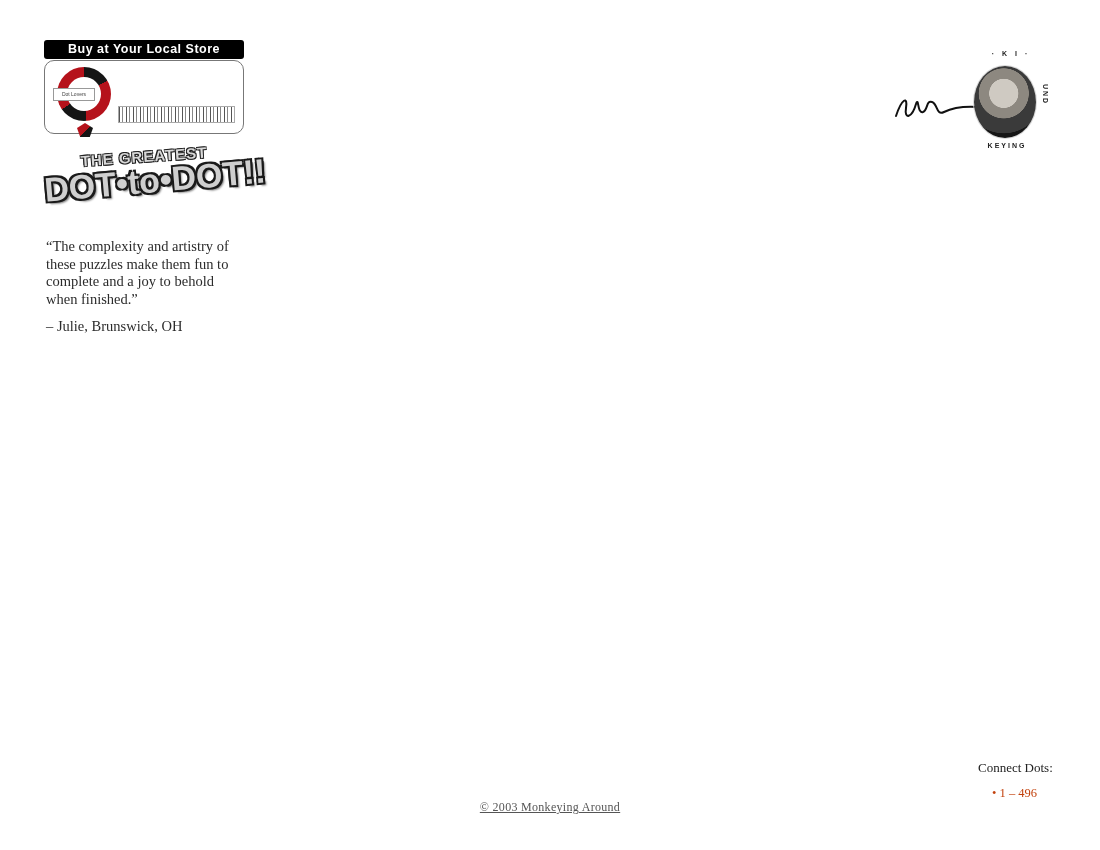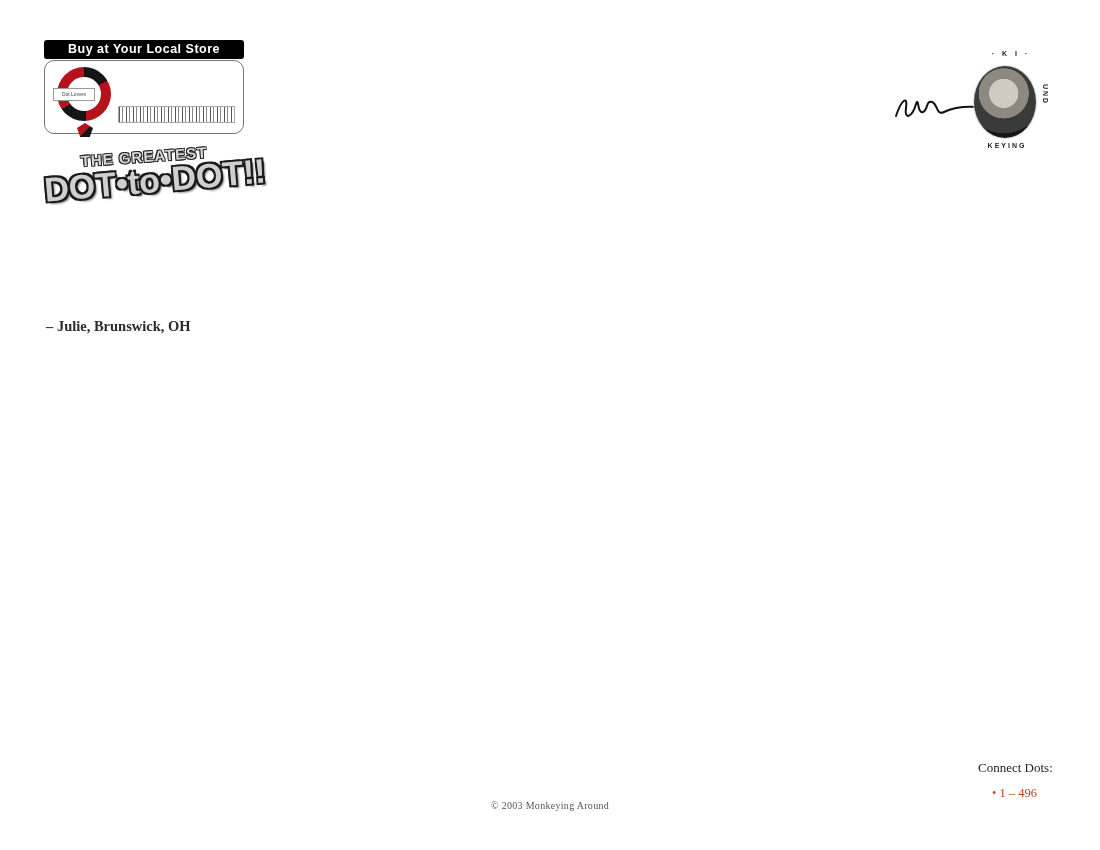--- a/index.html
+++ b/index.html
@@ -24,58 +24,59 @@
   .greatest{margin-top:14px;text-align:center;font-family:"Liberation Sans",sans-serif;
             font-weight:bold;font-size:15px;letter-spacing:1px;color:#d8d8d8;
             text-shadow:-1px -1px 0 #222,1px -1px 0 #222,-1px 1px 0 #222,1px 1px 0 #222;
             transform:rotate(-4deg);}
   .dotodot{text-align:center;font-family:"Liberation Sans",sans-serif;font-weight:bold;
            font-size:34px;letter-spacing:0px;color:#cfcfcf;line-height:.95;
            text-shadow:-2px -2px 0 #1a1a1a,2px -2px 0 #1a1a1a,-2px 2px 0 #1a1a1a,2px 2px 0 #1a1a1a,3px 3px 2px #888;
            transform:rotate(-5deg);}
   
   .quote{position:absolute;left:46px;top:238px;width:200px;font-size:14.5px;line-height:1.22;color:#2b2b2b;}
-  .quote-attr{position:absolute;left:46px;top:318px;font-size:14.5px;font-weight:bold;color:#2b2b2b;}
+  .quote-attr{position:absolute;left:46px;top:318px;font-size:14.5px;font-weight:normal;color:#2b2b2b;}
   
   .author{position:absolute;left:896px;top:48px;width:170px;height:120px;}
   .sig{position:absolute;left:-4px;top:40px;width:110px;height:40px;}
   .photo{position:absolute;left:78px;top:18px;width:62px;height:72px;border-radius:50%;
          background:radial-gradient(circle at 48% 38%,#cfcac2 0 26%,#8d8880 27% 45%,#3a3a3a 46% 72%,#161616 73% 100%);
          box-shadow:0 0 0 1px #d9d9d9;}
   .arc-top{position:absolute;left:70px;top:2px;width:90px;text-align:center;
            font-family:"Liberation Sans",sans-serif;font-size:7px;font-weight:bold;letter-spacing:3px;color:#222;}
   .arc-bottom{position:absolute;left:66px;top:94px;width:90px;text-align:center;
            font-family:"Liberation Sans",sans-serif;font-size:7px;font-weight:bold;letter-spacing:2px;color:#222;}
   .arc-right{position:absolute;left:146px;top:36px;writing-mode:vertical-rl;
            font-family:"Liberation Sans",sans-serif;font-size:7px;font-weight:bold;letter-spacing:2px;color:#222;}
   
   .legend{position:absolute;left:978px;top:760px;font-size:13px;font-weight:normal;color:#222;}
   .legend-range{position:absolute;left:992px;top:786px;font-size:12.5px;color:#c2410c;}
   .copyright{position:absolute;left:550px;top:800px;transform:translateX(-50%);
-             font-size:10px;color:#555;letter-spacing:.3px;}
+             font-size:12px;color:#555;letter-spacing:.3px;text-decoration:underline;}
 </style>
 </head>
 <body>
 
 <div class="page">
 
   <div class="promo">
     <div class="banner">Buy at Your Local Store</div>
     <div class="logo-box">
       <div class="ring">
         <div class="ring-hole"></div>
         <div class="ring-label">Dot Lovers</div>
       </div>
       <div class="tag"></div>
       <div class="barcode"></div>
     </div>
     <div class="greatest">THE GREATEST</div>
     <div class="dotodot">DOT•to•DOT!!</div>
   </div>
 
+  <div class="quote">“The complexity and artistry of these puzzles make them fun to complete and a joy to behold when finished.”</div>
   <div class="quote-attr">– Julie, Brunswick, OH</div>
 
   <div class="author">
     <svg class="sig" viewBox="0 0 110 40">
       <path d="M4 28 C10 10,16 8,14 20 C12 32,20 30,24 16 C27 8,25 26,31 24 C36 22,34 12,40 14 C46 16,44 28,52 24 C60 20,70 18,86 19 L106 17" fill="none" stroke="#111" stroke-width="2" stroke-linecap="round"></path>
     </svg>
     <div class="photo"></div>
     <div class="arc-top">· K I ·</div>
     <div class="arc-bottom">KEYING</div>
     <div class="arc-right">UND</div>

